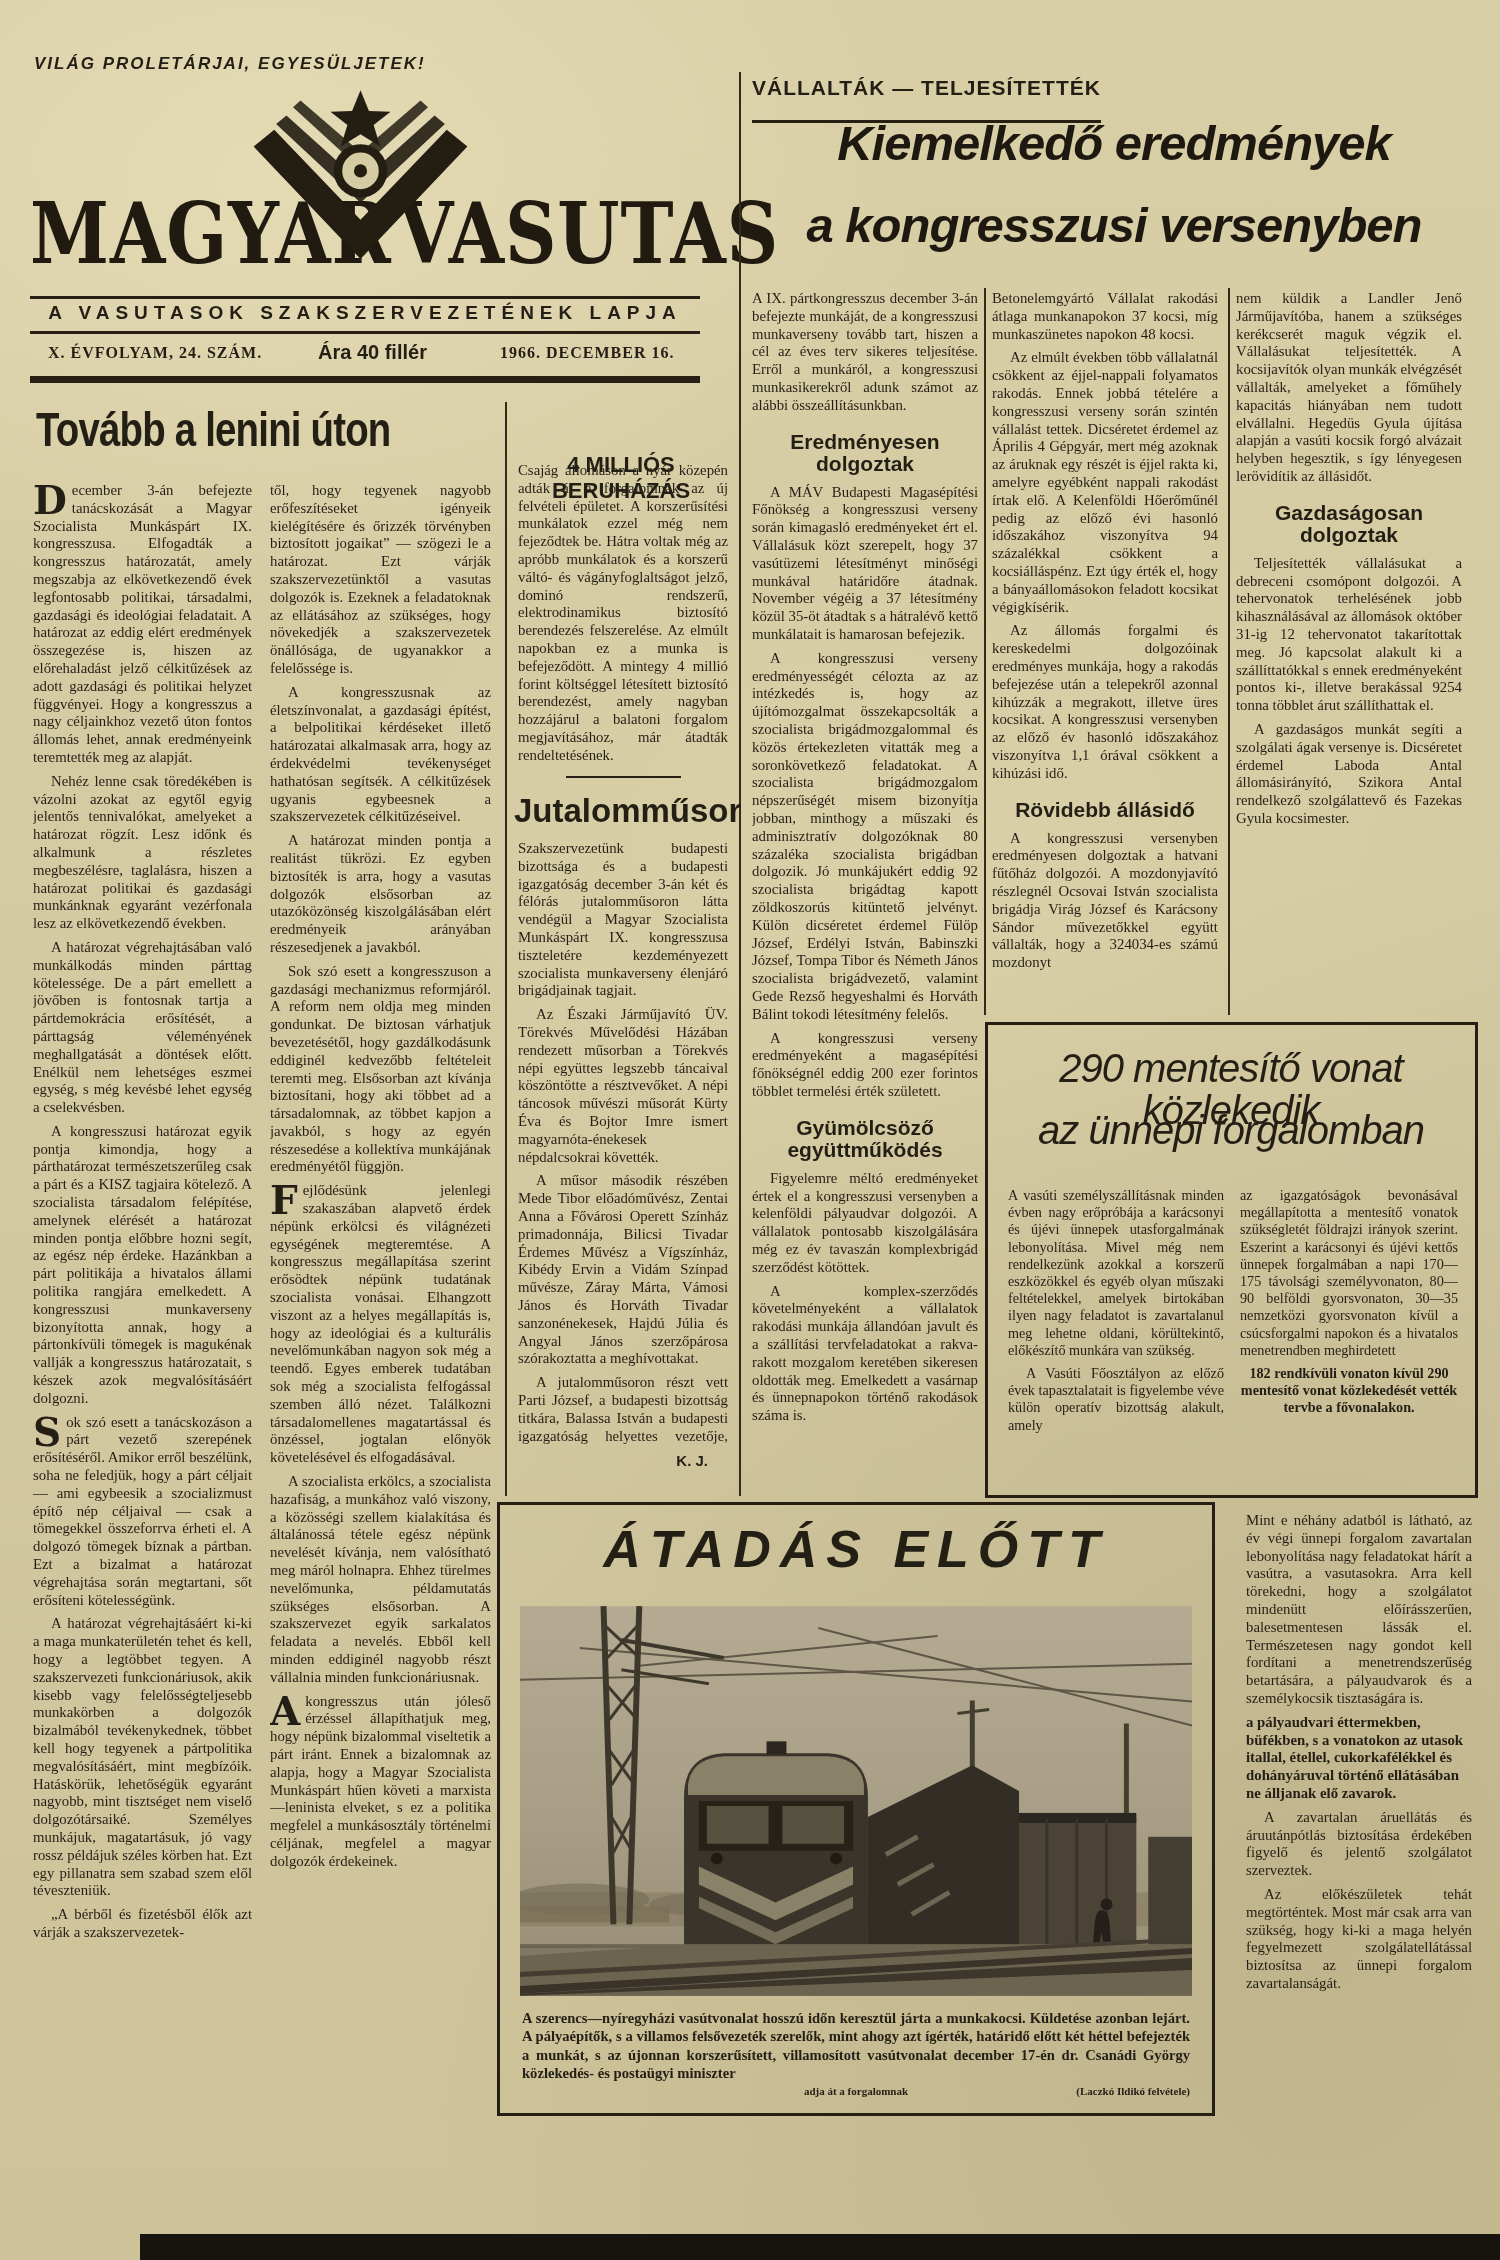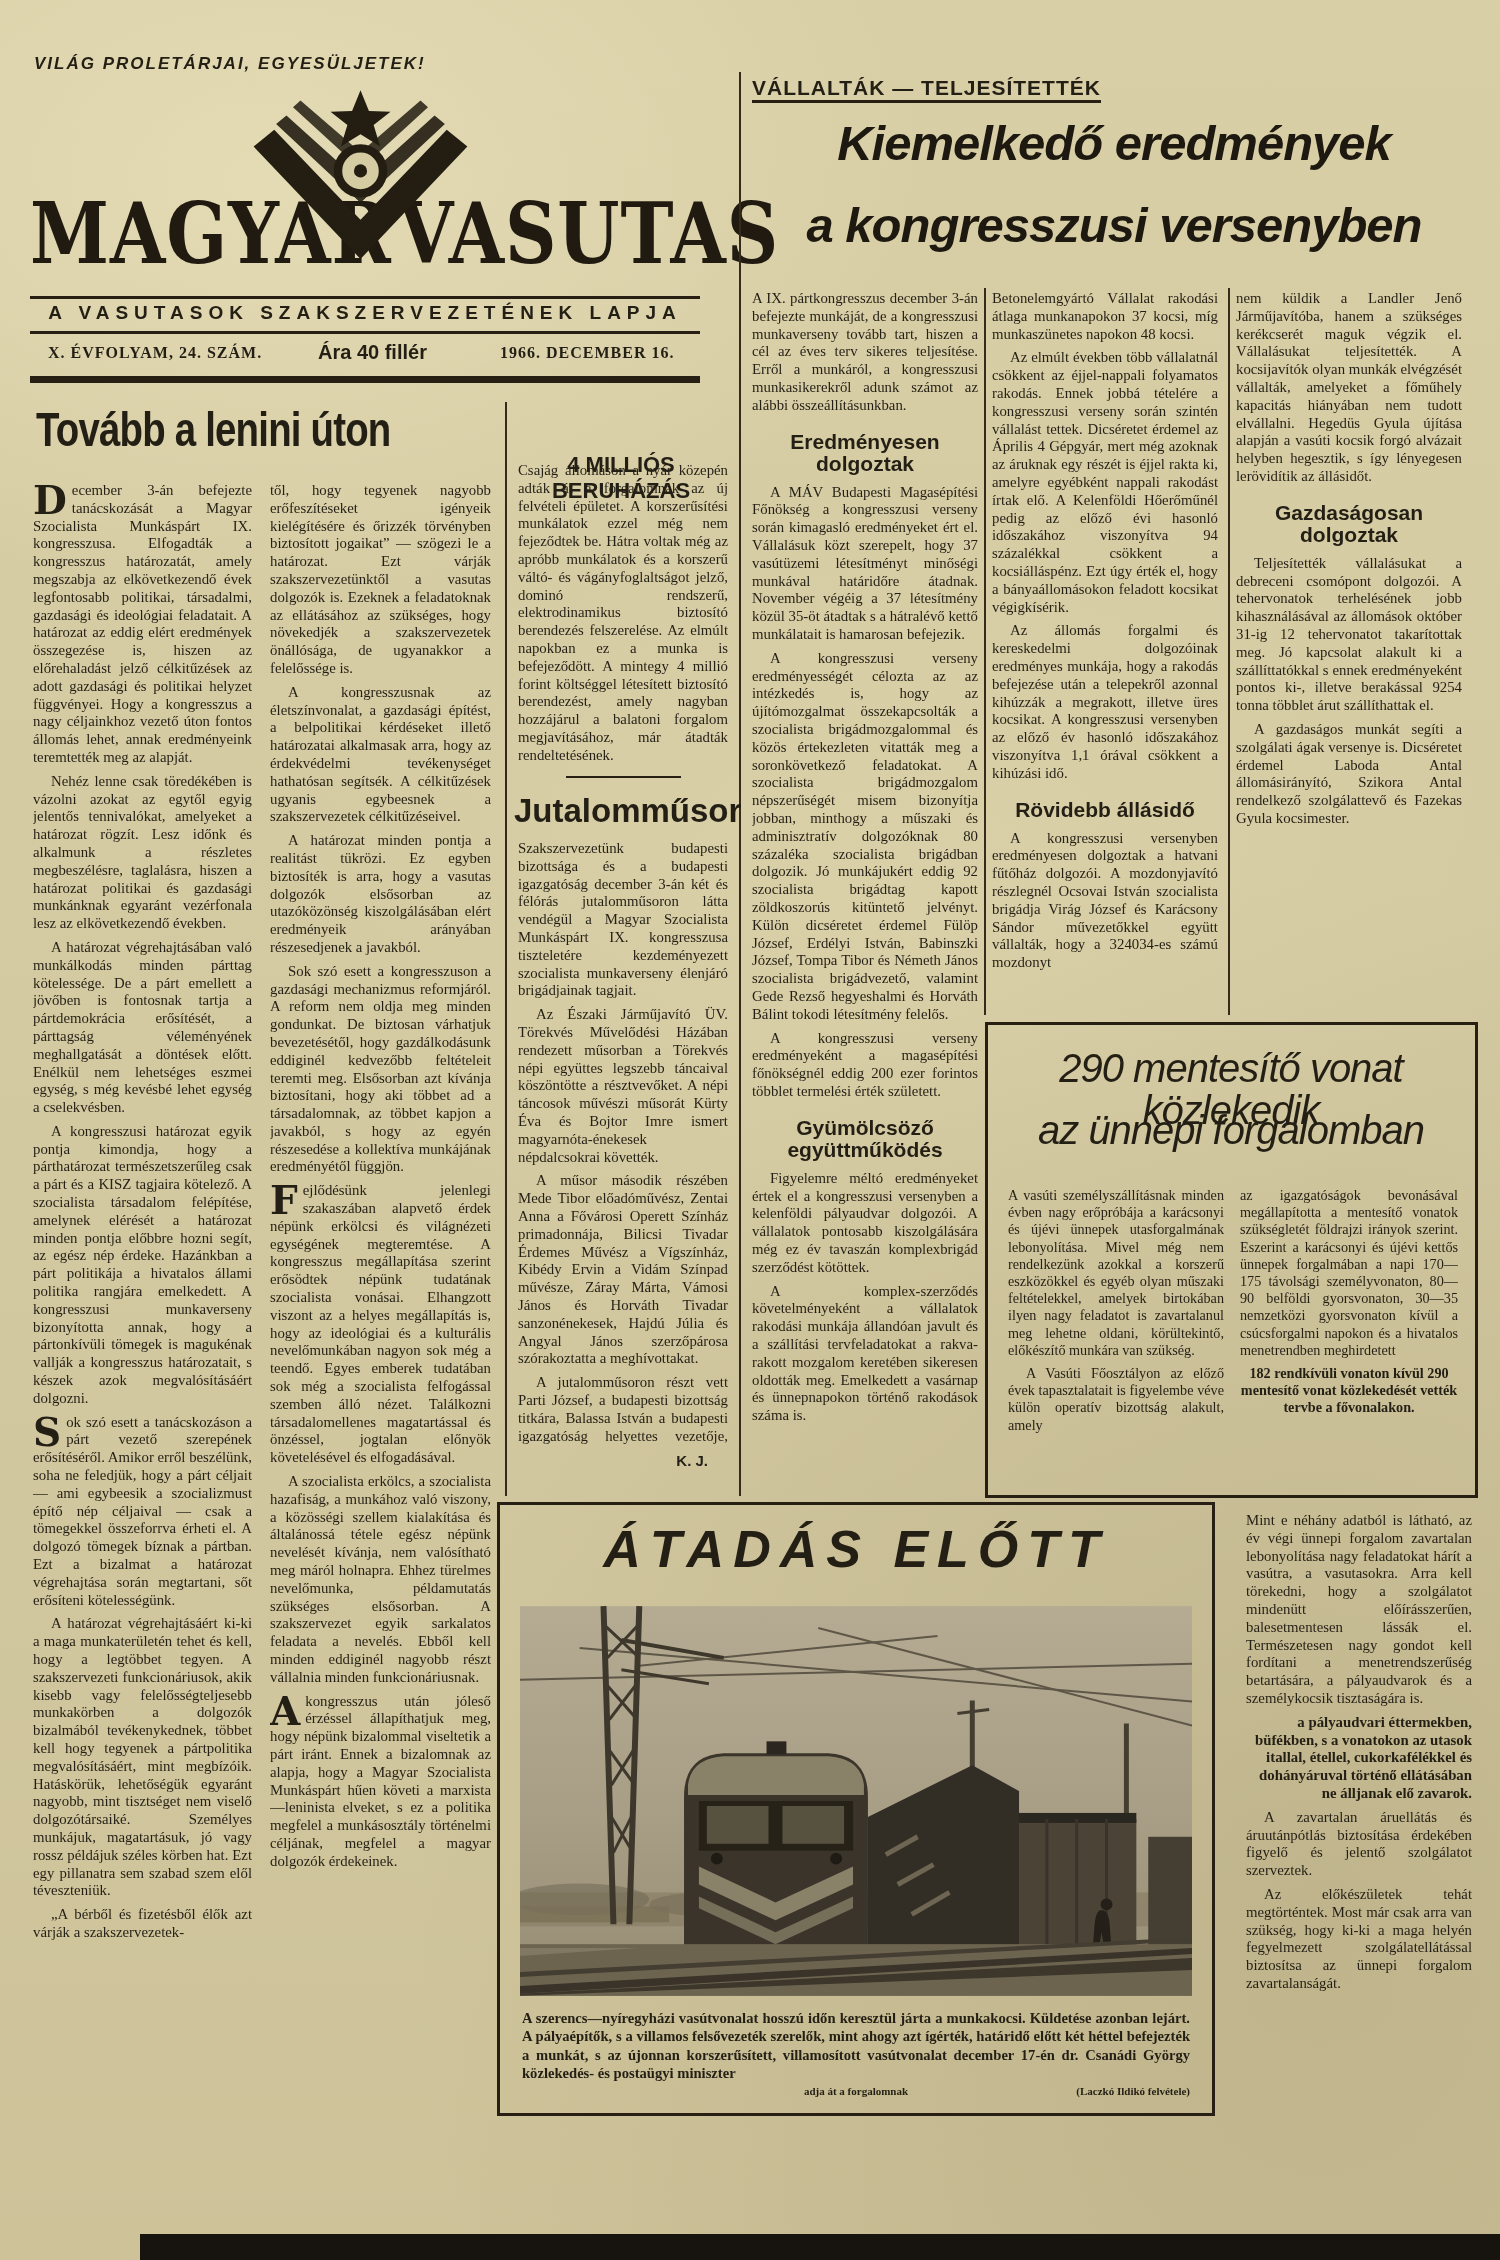--- a/index.html
+++ b/index.html
@@ -24,21 +24,21 @@
            text-align:center;margin:16px 0 9px;line-height:1.05;text-indent:0;}
   .slogan{font-family:"Liberation Sans",sans-serif;font-weight:bold;font-style:italic;
           font-size:17px;letter-spacing:2px;}
   .mastword{font-family:"DejaVu Serif",serif;font-weight:bold;font-size:84px;line-height:84px;
             transform:scaleX(.85);transform-origin:left bottom;letter-spacing:1px;color:#201a10;}
   .subtitle{font-family:"Liberation Sans",sans-serif;font-weight:bold;font-size:19px;
             letter-spacing:6px;text-align:center;}
   .infoserif{font-weight:bold;font-size:16px;letter-spacing:1px;}
   .price{font-family:"Liberation Sans",sans-serif;font-weight:bold;font-size:20px;}
   .kicker{font-family:"Liberation Sans",sans-serif;font-weight:bold;font-size:21px;
-          letter-spacing:1px;border-bottom:3px solid #271f13;padding-bottom:0;display:inline-block;}
+          letter-spacing:1px;border-bottom:3px solid #271f13;padding-bottom:20px;display:inline-block;}
   .bighead{font-family:"Liberation Sans",sans-serif;font-weight:bold;font-style:italic;
            font-size:49px;text-align:center;line-height:1.05;letter-spacing:-1px;color:#1d1810;}
   .leadtitle{font-family:"Liberation Sans",sans-serif;font-weight:bold;font-size:48px;
              white-space:nowrap;transform:scaleX(.8);transform-origin:left top;letter-spacing:-1px;}
   .midtitle{font-family:"Liberation Sans",sans-serif;font-weight:bold;font-size:22px;
             text-align:center;letter-spacing:0px;margin-top:32px;}
   .rewardtitle{font-family:"Liberation Sans",sans-serif;font-weight:bold;font-size:33px;text-align:center;}
   .boxhead{font-family:"Liberation Sans",sans-serif;font-weight:normal;font-style:italic;
            font-size:40px;text-align:center;line-height:1.05;letter-spacing:-1px;}
   .atadhead{font-family:"Liberation Sans",sans-serif;font-weight:bold;font-style:italic;
@@ -157,21 +157,21 @@
     <p class="para">A Vasúti Főosztályon az előző évek tapasztalatait is figyelembe véve külön operatív bizottság alakult, amely</p>
   </div>
   <div class="abs col smallcol" style="left:252px;top:162px;width:218px;height:298px;">
     <p class="para noind">az igazgatóságok bevonásával megállapította a mentesítő vonatok szükségletét földrajzi irányok szerint. Eszerint a karácsonyi és újévi kettős ünnepek forgalmában a napi 170—175 távolsági személyvonaton, 80—90 belföldi gyorsvonaton, 30—35 nemzetközi gyorsvonaton kívül a csúcsforgalmi napokon és a hivatalos menetrendben meghirdetett</p>
     <p class="para noind bold-block" style="text-align:center;">182 rendkívüli vonaton kívül 290 mentesítő vonat közlekedését vették tervbe a fővonalakon.</p>
   </div>
 </div>
 
 <div class="abs col" style="left:1246px;top:1512px;width:226px;height:646px;">
   <p class="para noind">Mint e néhány adatból is látható, az év végi ünnepi forgalom zavartalan lebonyolítása nagy feladatokat hárít a vasútra, a vasutasokra. Arra kell törekedni, hogy a szolgálatot mindenütt előírásszerűen, balesetmentesen lássák el. Természetesen nagy gondot kell fordítani a menetrendszerűség betartására, a pályaudvarok és a személykocsik tisztaságára is.</p>
-  <p class="para noind bold-block" style="text-align:right;">a pályaudvari éttermekben, büfékben, s a vonatokon az utasok itallal, étellel, cukorkafélékkel és dohányáruval történő ellátásában ne álljanak elő zavarok.</p>
+  <p class="para noind bold-block" style="text-align:left;">a pályaudvari éttermekben, büfékben, s a vonatokon az utasok itallal, étellel, cukorkafélékkel és dohányáruval történő ellátásában ne álljanak elő zavarok.</p>
   <p class="para">A zavartalan áruellátás és áruutánpótlás biztosítása érdekében figyelő és jelentő szolgálatot szerveztek.</p>
   <p class="para">Az előkészületek tehát megtörténtek. Most már csak arra van szükség, hogy ki-ki a maga helyén fegyelmezett szolgálatellátással biztosítsa az ünnepi forgalom zavartalanságát.</p>
 </div>
 
 <div class="abs artbox" style="left:497px;top:1502px;width:712px;height:608px;">
   <div class="abs atadhead" style="left:0;top:14px;width:712px;">ÁTADÁS ELŐTT</div>
 
   <svg class="abs" style="left:20px;top:100px;" width="672" height="392" viewBox="0 0 676 392">
     <defs>
       <linearGradient id="sky" x1="0" y1="0" x2="0" y2="1">

